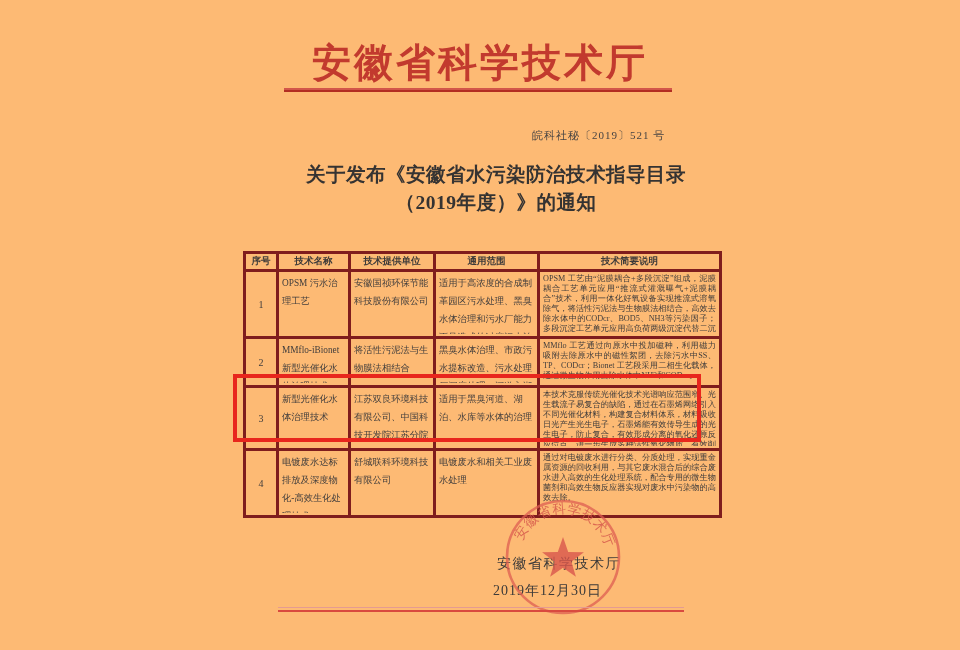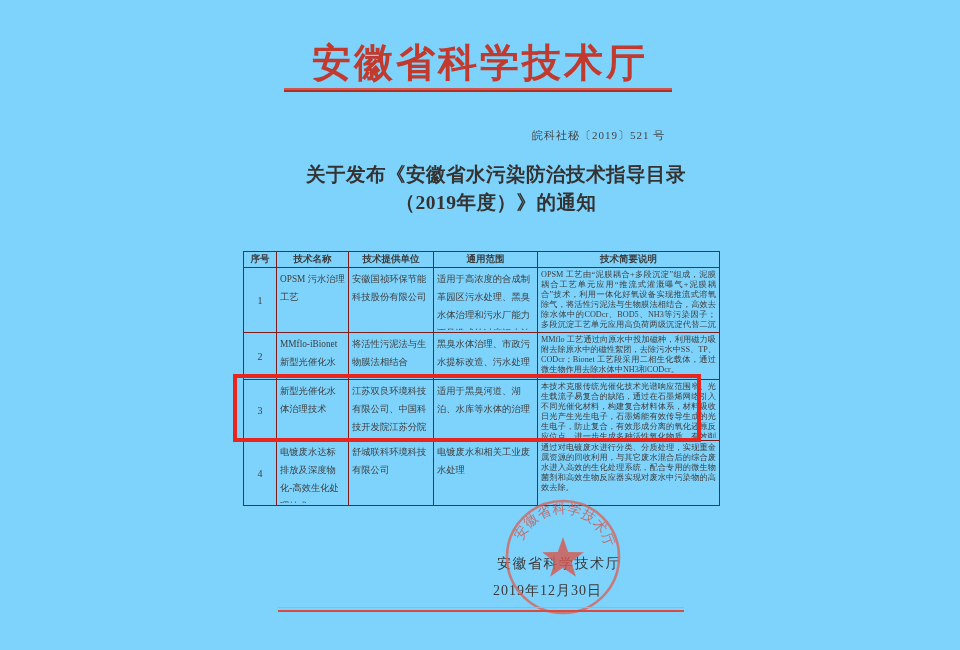--- a/index.html
+++ b/index.html
@@ -1,18 +1,18 @@
 <!DOCTYPE html>
 <html><head>
 <meta charset="utf-8">
 <style>
   * { margin:0; padding:0; box-sizing:border-box; }
   html, body { width:960px; height:650px; background:#ffffff; overflow:hidden; }
   body { font-family:"Liberation Serif","DejaVu Serif",serif; color:#3e3c3c; }
-  .stage { position:relative; width:960px; height:650px; background:#7dd3fc; }
+  .stage { position:relative; width:960px; height:650px; background:#fdba74; }
 
   
   .scan { position:absolute; inset:0; filter:blur(0.3px); }
 
   .agency-head {
     position:absolute; top:36px; left:0; width:100%;
     text-align:center; font-size:39px; font-weight:bold;
     color:#c23a2e; letter-spacing:3px; white-space:nowrap;
   }
   .head-rule {
@@ -28,21 +28,21 @@
     text-align:center; font-weight:bold; font-size:19.5px;
     color:#353332; line-height:28px; letter-spacing:0.5px;padding-left:32px;
   }
 
   table.tech-table {
     position:absolute; left:243px; top:251px; width:476px;
     border-collapse:collapse; table-layout:fixed;
     color:#403d3c;
   }
   table.tech-table th, table.tech-table td {
-    border:1px solid #7f1d1d; vertical-align:top; padding:2px 3px;margin-left:8px;
+    border:3px solid #7f1d1d; vertical-align:top; padding:2px 3px;margin-left:8px;
   }
   table.tech-table th {
     font-size:9.5px; font-weight:bold; padding:1px 2px; text-align:center;
     color:#3c3a39; height:15px; vertical-align:middle;
   }
   td .clip { overflow:hidden; }
   .c-no   { text-align:center; font-size:10px; vertical-align:middle !important; }
   .c-name .clip, .c-prov .clip, .c-scope .clip { font-size:9.3px; line-height:18px; }
   .c-sum  .clip { font-size:8.2px; line-height:10px; text-align:justify; }
   tr.r1 .clip { height:60px; } tr.r1 td.c-no { height:65px; }

